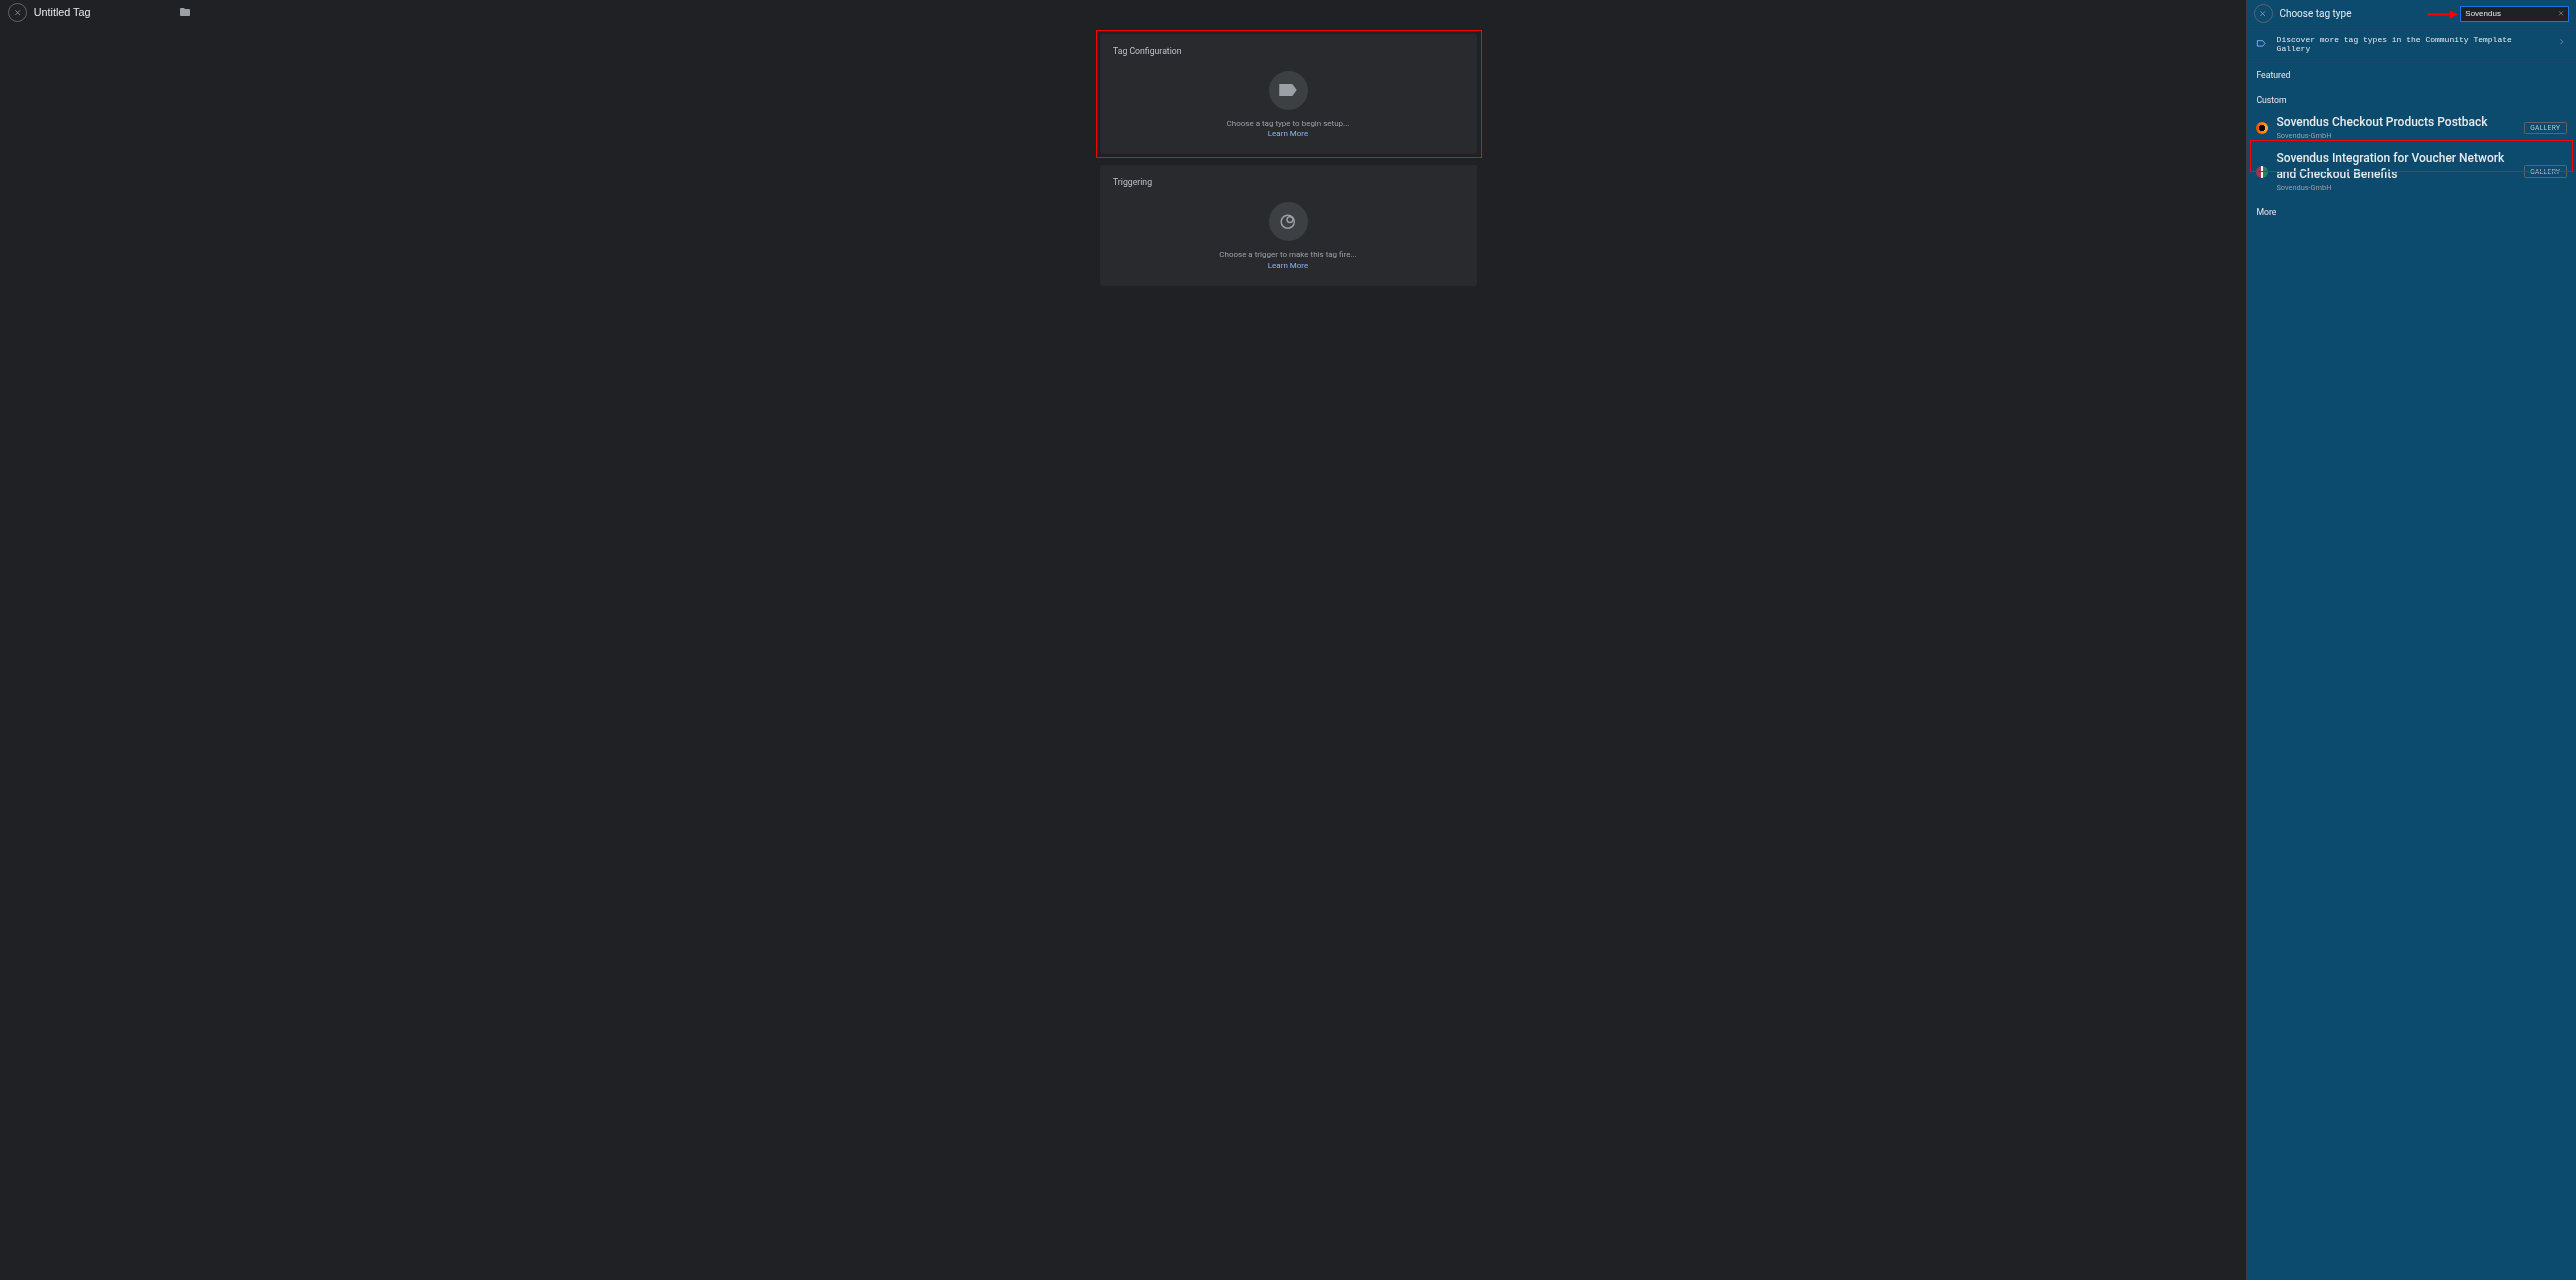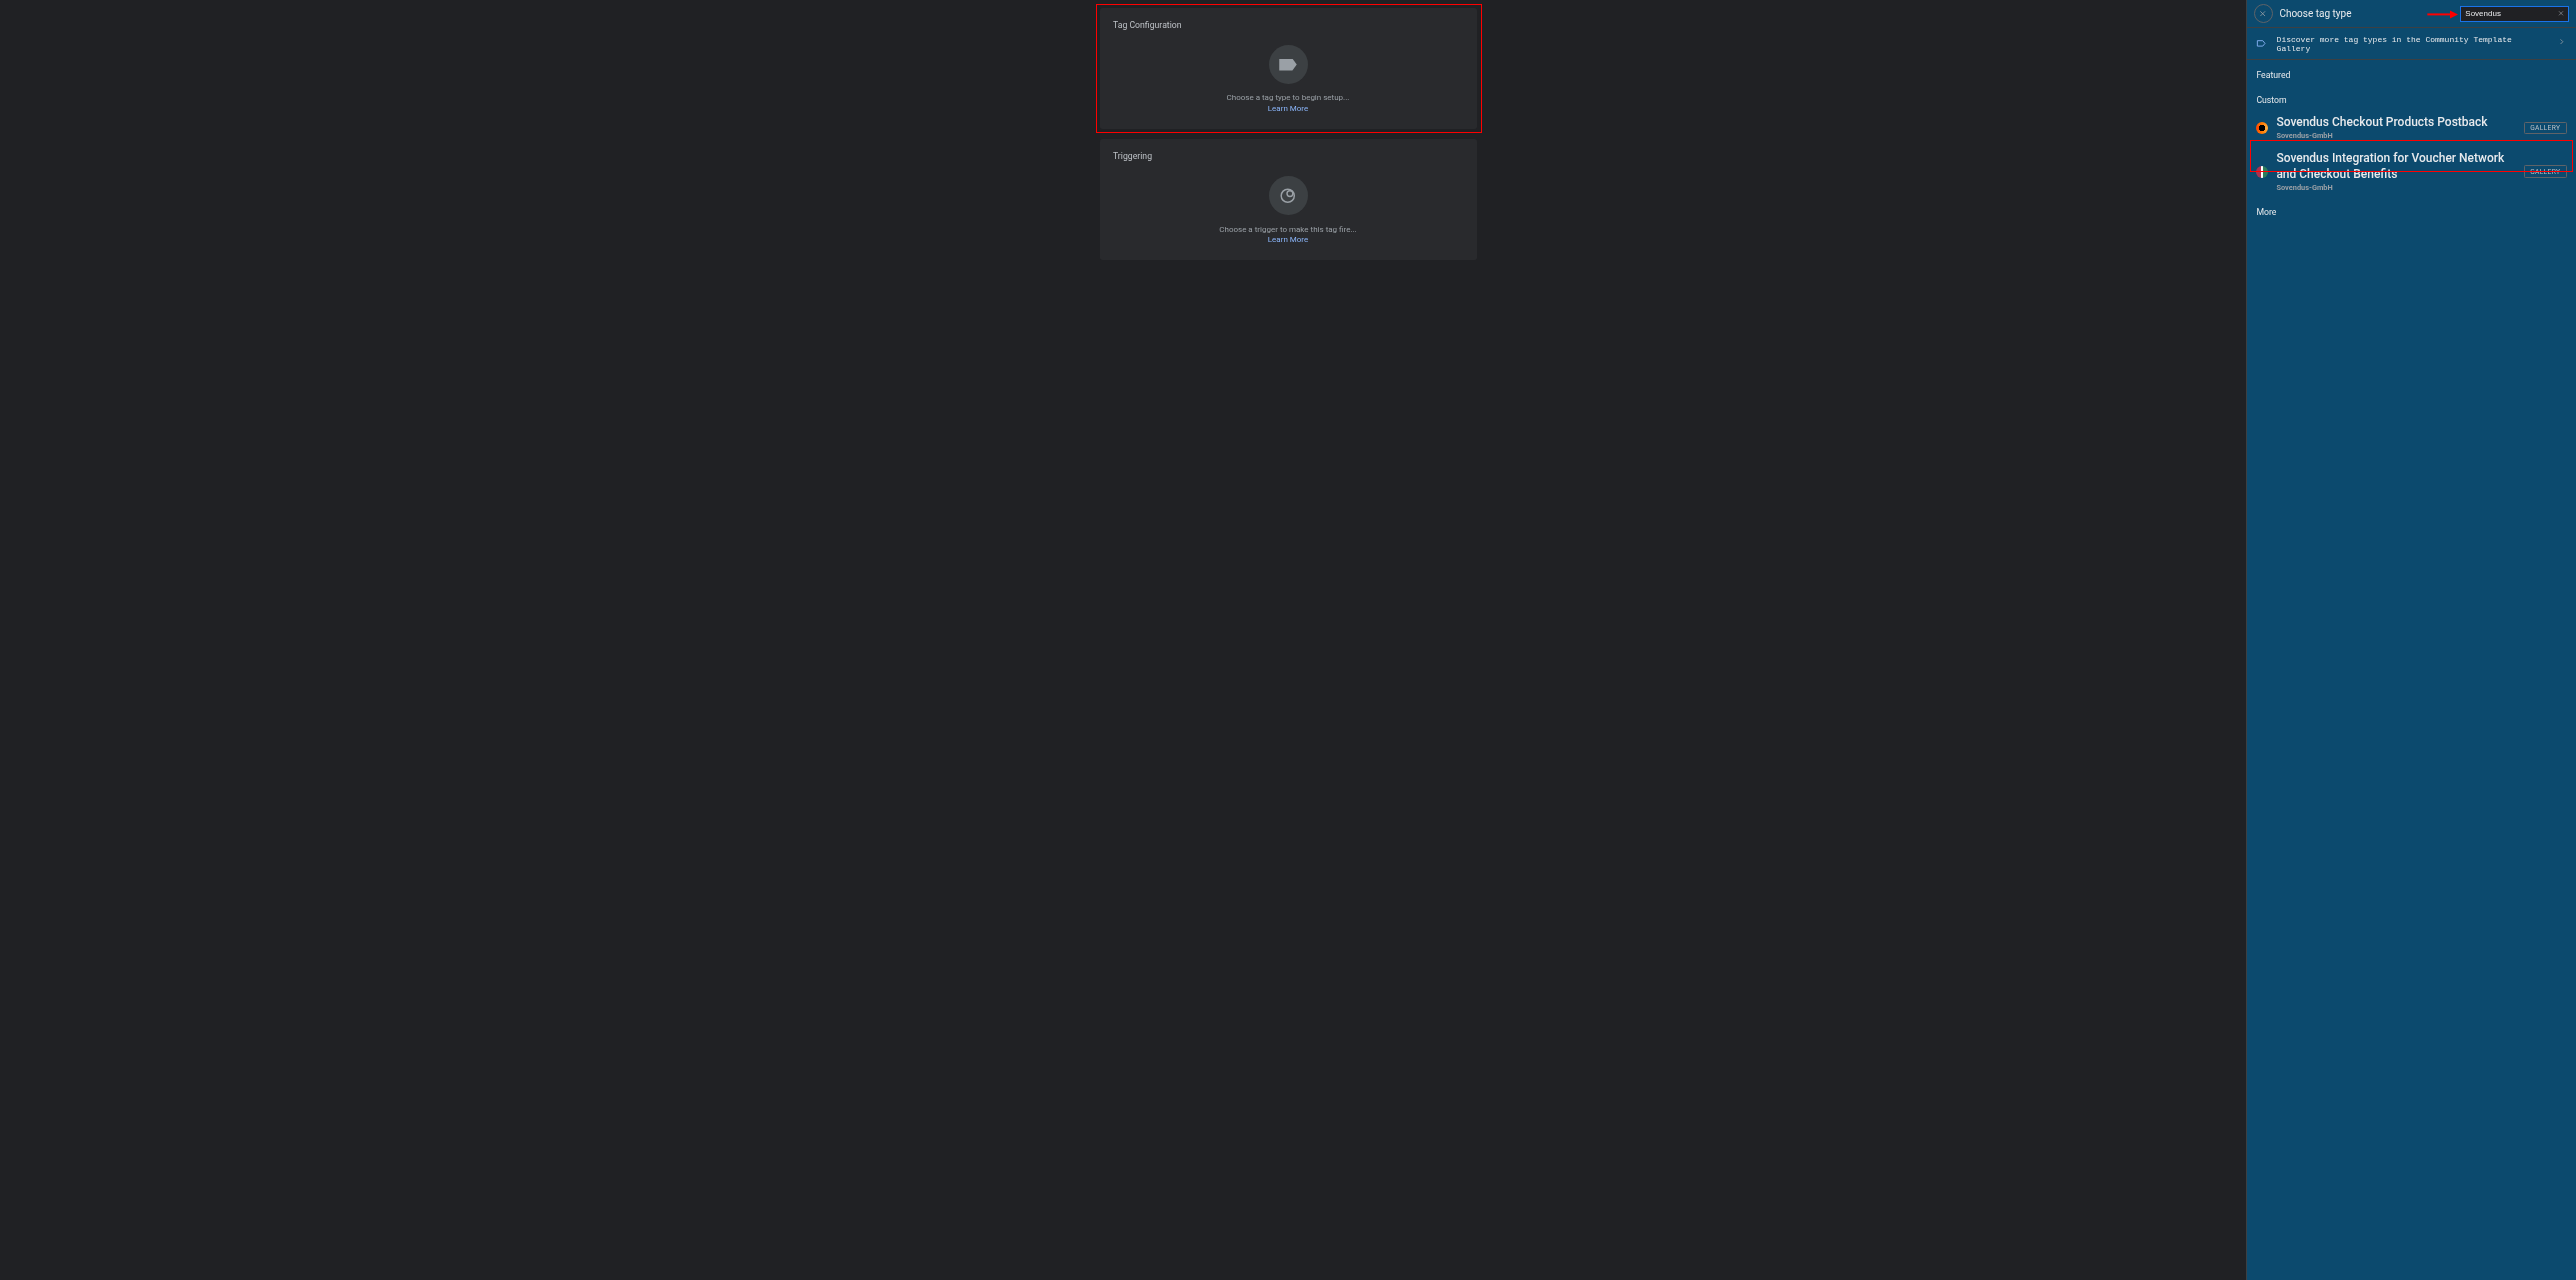--- a/index.html
+++ b/index.html
@@ -167,21 +167,21 @@
     width: 12px; height: 12px; border-radius: 50%;
     display: flex; align-items: center; justify-content: center;
     flex-shrink: 0;
   }
   .row .ico.octo { background: radial-gradient(circle,#000 35%,transparent 36%),
                                conic-gradient(#ff7b00,#ffae42,#ff7b00,#ff4500,#ff7b00);
                    border-radius: 50%; }
   .row .ico.bar  { background: linear-gradient(90deg,#a83250 40%,#fff 40%,#fff 60%,#2e7d5b 60%); }
   .row .meta { flex: 1; min-width: 0; }
   .row .name { font-size: 12px; font-weight: 500; color: #e8eaed; line-height: 1.3; }
-  .row .sub  { font-size: 7.4px; color: #9aa0a6; line-height: 1.3; font-weight: bold; }
+  .row .sub  { font-size: 7.4px; color: #9aa0a6; line-height: 1.3; }
   .badge {
     border: 0.7px solid #5f6368;
     color: #bdc1c6;
     font-size: 6.7px; letter-spacing: 0.3px;
     padding: 1.3px 5.4px;
     border-radius: 1.3px;
   }
 
   
   .row-anno {
@@ -190,20 +190,42 @@
     left: 2.7px; right: 2.7px;
     height: 27px;
     pointer-events: none;
   }
 </style>
 </head>
 <body>
 
 <div class="page">
 
+  <div class="topbar">
+    <div class="iconbtn">
+      <svg viewBox="0 0 24 24">
+          <path d="M6 6l12 12M18 6l-12 12" stroke-width="2" fill="none"></path>
+        </svg>
+    </div>
+    <input class="title-input" value="Untitled Tag" style="">
+    <span class="folder-icon">
+      <svg viewBox="0 0 24 24">
+          <path d="M10 4H4c-1.1 0-2 .9-2 2v12c0 1.1.9 2 2 2h16c1.1 0 2-.9 2-2V8c0-1.1-.9-2-2-2h-8l-2-2z"></path>
+        </svg>
+    </span>
+    <div class="spacer"></div>
+    <button class="save-btn">Save</button>
+    <span class="kebab">
+      <svg viewBox="0 0 24 24">
+          <circle cx="12" cy="5" r="1.6"></circle>
+          <circle cx="12" cy="12" r="1.6"></circle>
+          <circle cx="12" cy="19" r="1.6"></circle>
+        </svg>
+    </span>
+  </div>
 
   <div class="editor-body">
     <div class="cards">
 
       <div style="position:relative">
         <div class="anno-box" style="left:-4px;right:-5.4px;top:-4px;bottom:-4px"></div>
         <div class="card">
           <div class="card-header">Tag Configuration</div>
           <div class="placeholder-circle">
             <div class="tag-glyph"></div>

